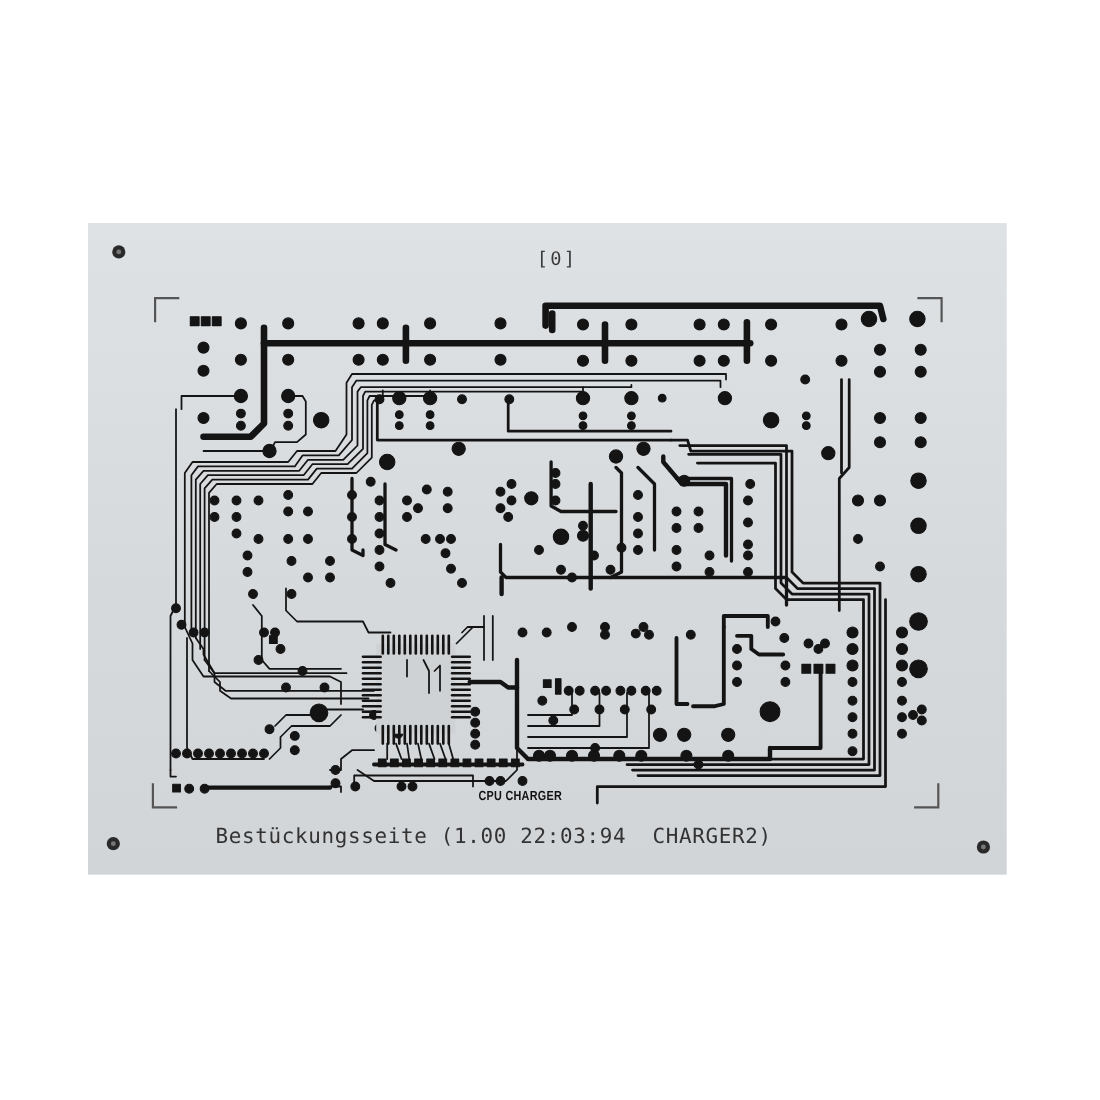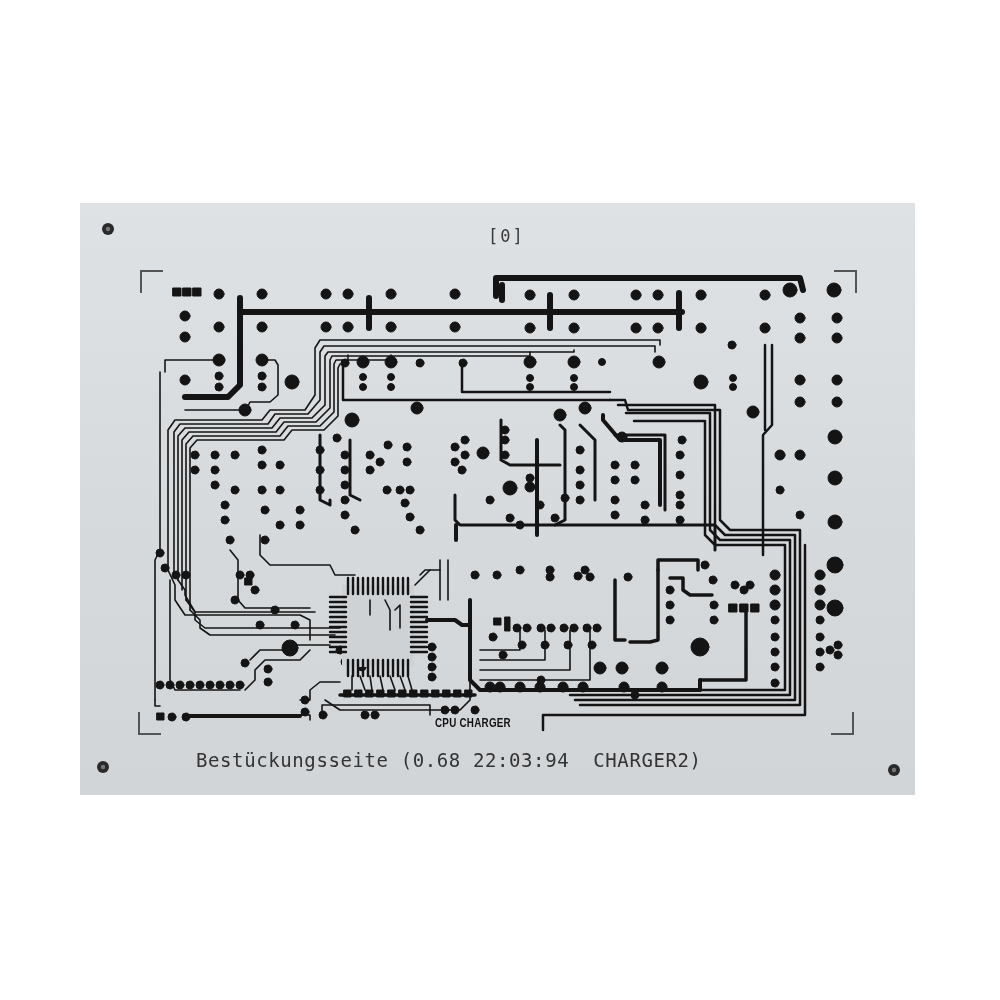--- a/index.html
+++ b/index.html
@@ -512,13 +512,13 @@
       <path d="M658 570 V640 L650 642 H630"></path>
       <path d="M670 578 H683 V590 L690 595 H712"></path>
       <path d="M746 612 V680 H700 V690 H480"></path>
       <path d="M340 695 H475"></path>
     </g>
   </g>
 </svg>
 
 <div class="label-top">[0]</div>
 <div class="label-cpu">CPU CHARGER</div>
-<div class="label-bottom">Bestückungsseite (0.68 22:03:94  CHARGER2)</div>
+<div class="label-bottom">Bestückungsseite (1.00 22:03:94  CHARGER2)</div>
 
 </body></html>

